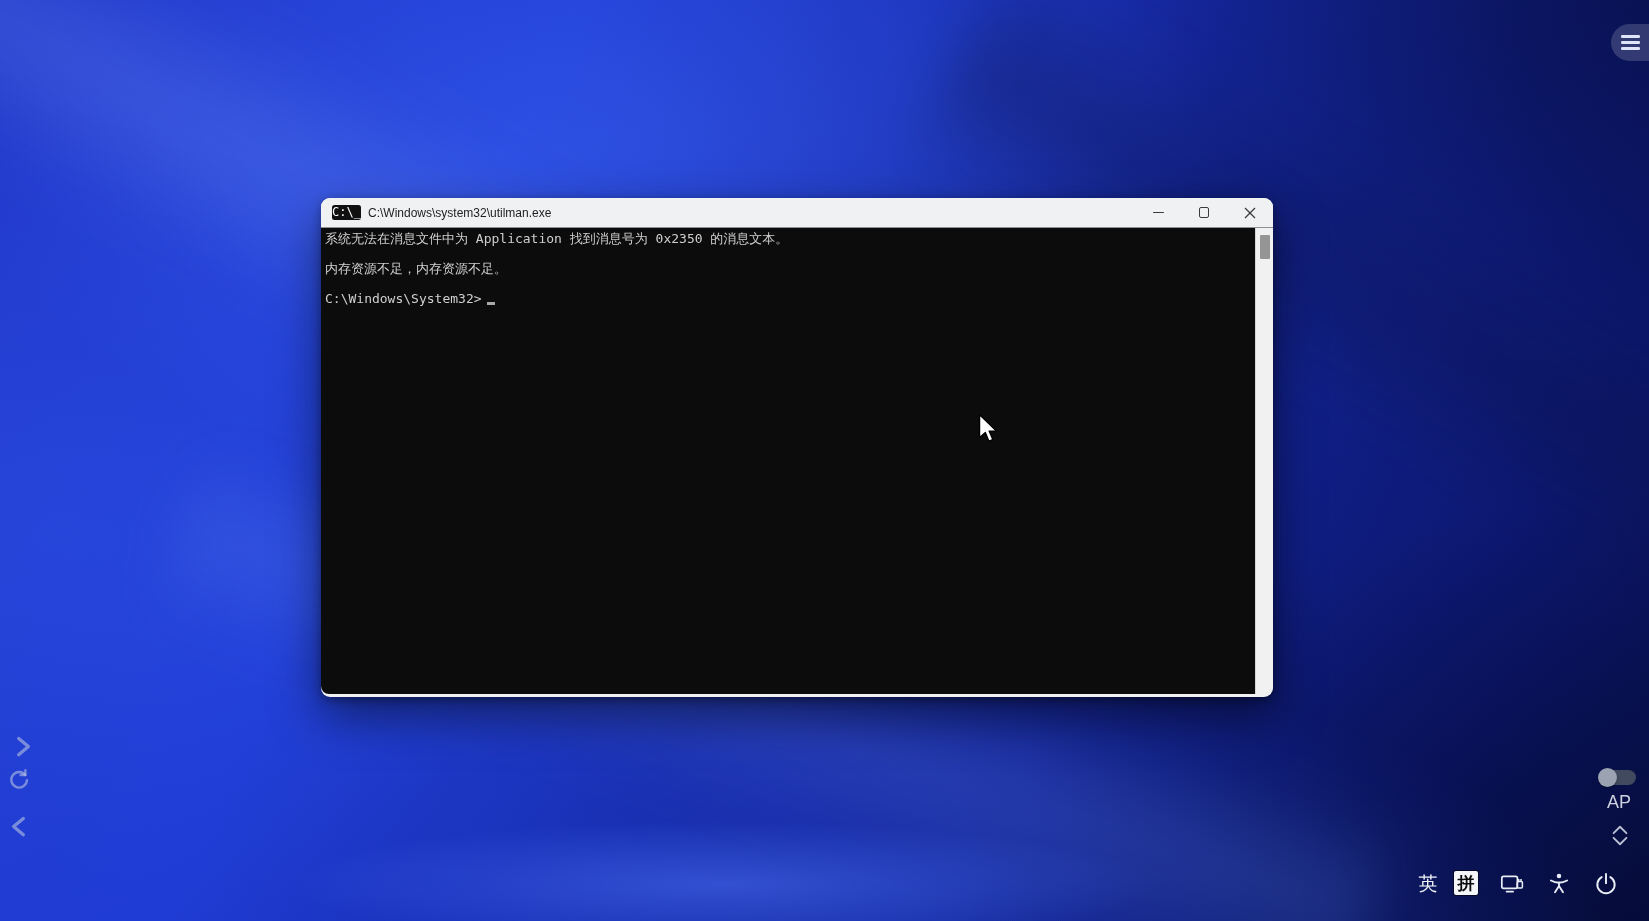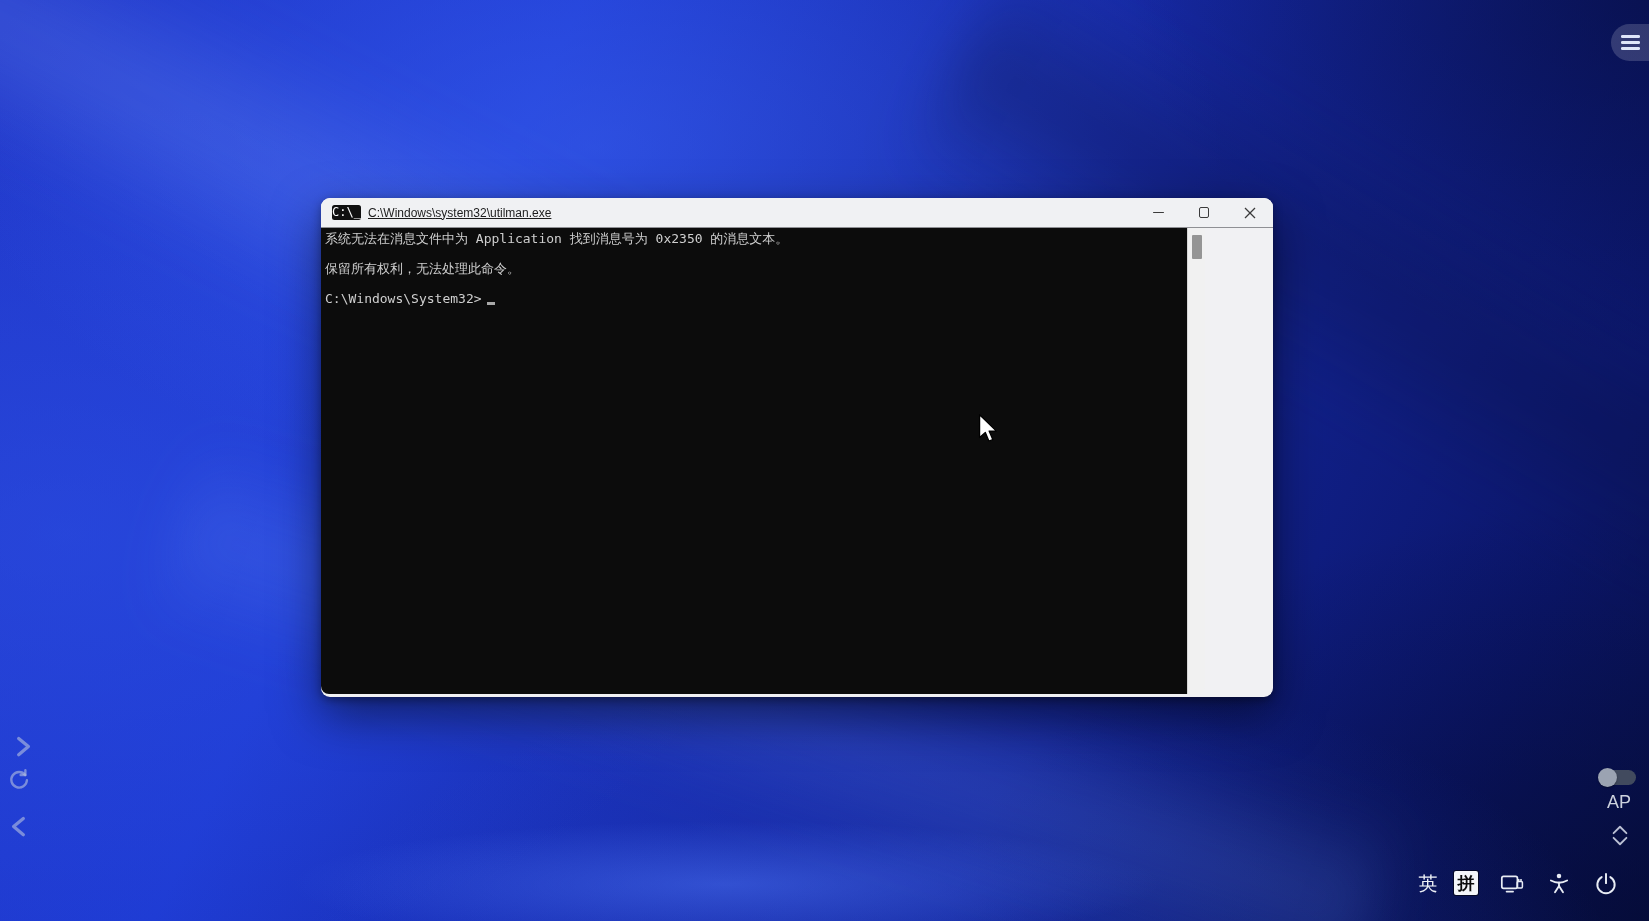--- a/index.html
+++ b/index.html
@@ -38,28 +38,28 @@
   .ln-back    { left:6px;  top:813px; }
 
   
   .window { position:absolute; left:321px; top:198px; width:952px; height:499px;
     background:#f1f1f3; border-radius:9px;
     box-shadow:0 18px 48px rgba(0,0,0,0.5), 0 3px 10px rgba(0,0,0,0.35); }
   .titlebar { height:30px; display:flex; align-items:center; border-radius:9px 9px 0 0;
     background:#f0f1f3; border-bottom:1px solid #8f9094; }
   .cmd-icon { width:29px; height:15px; margin-left:11px; background:#101010; border-radius:2.5px;
     color:#fff; font-family:"DejaVu Sans Mono", monospace; font-size:12px; line-height:15px; text-align:center; flex:0 0 auto; }
-  .title-text { margin-left:7px; font-size:12px; color:#1d1d1d; white-space:nowrap;text-decoration:underline; }
+  .title-text { margin-left:7px; font-size:12px; color:#1d1d1d; white-space:nowrap; }
   .controls { margin-left:auto; display:flex; height:100%; }
   .ctrl { width:46px; height:100%; display:flex; align-items:center; justify-content:center; cursor:pointer; }
   .glyph-min { width:11px; height:1.7px; background:#3b3b3b; border-radius:1px; }
   .glyph-max { width:10.5px; height:10.5px; border:1.2px solid #3b3b3b; border-radius:2px; }
 
   .win-content { display:flex; height:466px; }
-  .console { width:866px; height:466px; background:#0c0c0c; border-bottom-left-radius:8px;
+  .console { width:934px; height:466px; background:#0c0c0c; border-bottom-left-radius:8px;
     padding:3px 0 0 4px; font-family:"DejaVu Sans Mono", monospace; font-size:13px; line-height:15px;
     color:#cfcfcf; cursor:text; overflow:hidden; }
   .console .line { height:15px; white-space:pre; }
   .prompt-line { display:flex; align-items:flex-end; }
   .caret { display:inline-block; width:8px; height:2.6px; background:#a9a9a9; margin-left:5px; margin-bottom:1px; }
 
   .scrollbar { width:18px; height:466px; background:#f1f1f1; border-left:1px solid #d6d6d6;
     border-bottom-right-radius:8px; position:relative; }
   .thumb { position:absolute; left:3.5px; top:7px; width:10px; height:24px; background:#959595; border-radius:1px; cursor:grab; }
 
@@ -136,21 +136,21 @@
             <line x1="1" y1="1" x2="11" y2="11" stroke="#3b3b3b" stroke-width="1.2"></line>
             <line x1="11" y1="1" x2="1" y2="11" stroke="#3b3b3b" stroke-width="1.2"></line>
           </svg>
         </div>
       </div>
     </div>
     <div class="win-content">
       <div class="console">
         <div class="line">系统无法在消息文件中为 Application 找到消息号为 0x2350 的消息文本。</div>
         <div class="line"></div>
-        <div class="line">保留所有权利，无法处理此命令。</div>
+        <div class="line">内存资源不足，内存资源不足。</div>
         <div class="line"></div>
         <div class="line prompt-line">
           <span>C:\Windows\System32&gt;</span>
           <span class="caret"></span>
         </div>
       </div>
       <div class="scrollbar">
         <div class="thumb"></div>
       </div>
     </div>

